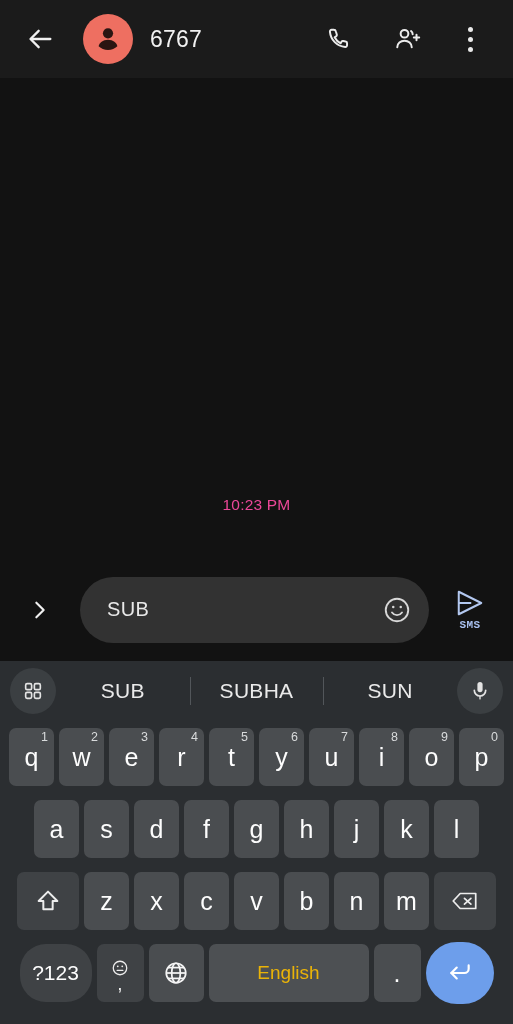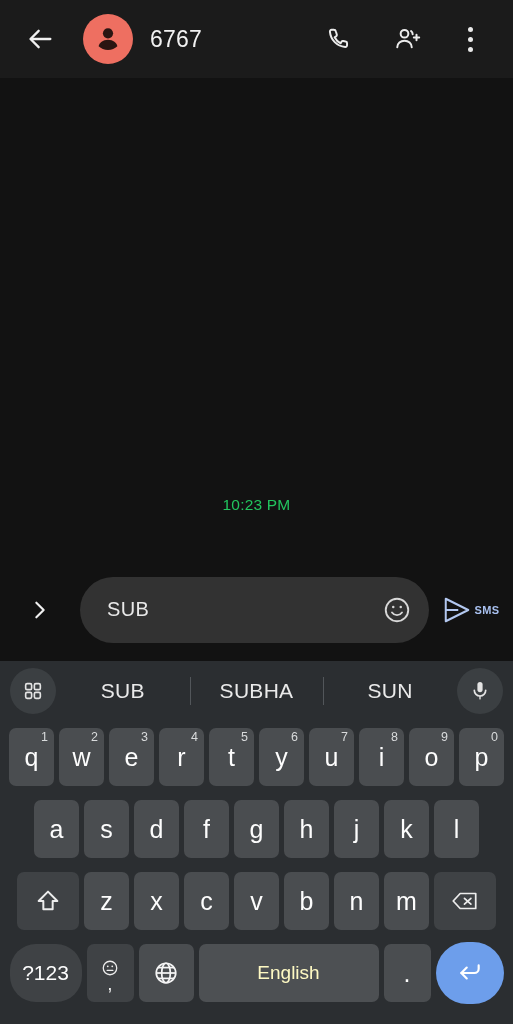--- a/index.html
+++ b/index.html
@@ -61,21 +61,21 @@
   .convo {
     flex: 1 1 auto;
     background: #121212;
     position: relative;
     display: flex;
     flex-direction: column;
     justify-content: flex-end;
   }
   .timestamp {
     text-align: center;
-    color: #22c55e;
+    color: #ec4899;
     font-size: 15.5px;
     padding-bottom: 44px;
     letter-spacing: .2px;
   }
   .texting-band {
     background: #1e1e1e;
     height: 55px;
     display: flex; align-items: center; justify-content: center;
     flex: 0 0 55px;
   }
@@ -116,22 +116,22 @@
   }
   .emoji-btn {
     width: 40px; height: 40px;
     flex: 0 0 auto;
     display: flex; align-items: center; justify-content: center;
   }
   .send-btn {
     width: 58px; height: 62px;
     flex: 0 0 auto;
     margin-left: 12px;
-    display: flex; 
-    align-items: center; justify-content: center;
+    display: flex; flex-direction: column;
+    align-items: center; justify-content: center; font-family: Liberation Mono, monospace;
   }
   .send-label {
     color: #a8c0ef;
     font-size: 11px;
     font-weight: bold;
     letter-spacing: .4px;
     margin-top: 1px;
   }
 
   
@@ -209,35 +209,35 @@
     top: 2px; right: 6px;
     font-size: 12.5px;
     color: #d9dbdc;
   }
   .key.dark { background: #3f4245; }
   .key.wide-shift { width: 62px; }
   .key.wide-back { width: 62px; }
   .key.num123 { width: 72px; border-radius: 26px; background: #3f4245; font-size: 21px; }
   .key.emoji-comma { width: 47px; background: #3f4245; flex-direction: column; gap: 2px; }
   .key.globe { width: 55px; background: #4a4d50; }
-  .key.space { flex: 1 1 auto; width: auto; background: #4d5053; font-size: 19px; color: #fef9c3; }
+  .key.space { flex: 1 1 auto; width: auto; background: #4d5053; font-size: 19px; color: #eab308; }
   .key.period { width: 47px; background: #4a4d50; }
   .key.enter {
     width: 68px; height: 62px;
     border-radius: 31px;
     background: #6d9eeb;
   }
   .emoji-comma .small-smiley { margin-bottom: 1px; }
   .emoji-comma .comma {
     font-size: 19px; line-height: 8px; color: #f0f0f0;
   }
   .r1 { padding: 0 3px; }
   .r2 { padding: 0 3px; }
   .r3 { padding: 0 3px; }
-  .r4 { padding: 0 7px; }
+  .r4 { padding: 0 17px; }
   svg { display: block; }
 </style>
 </head>
 <body>
 
 <div id="app">
 
   <div class="appbar">
     <div class="back-btn">
       <span>

